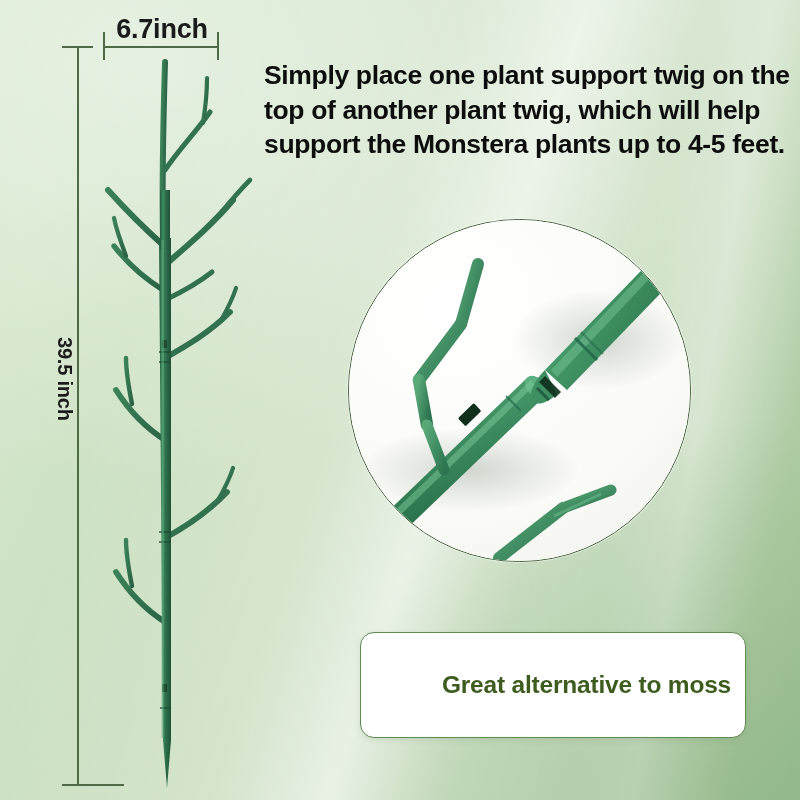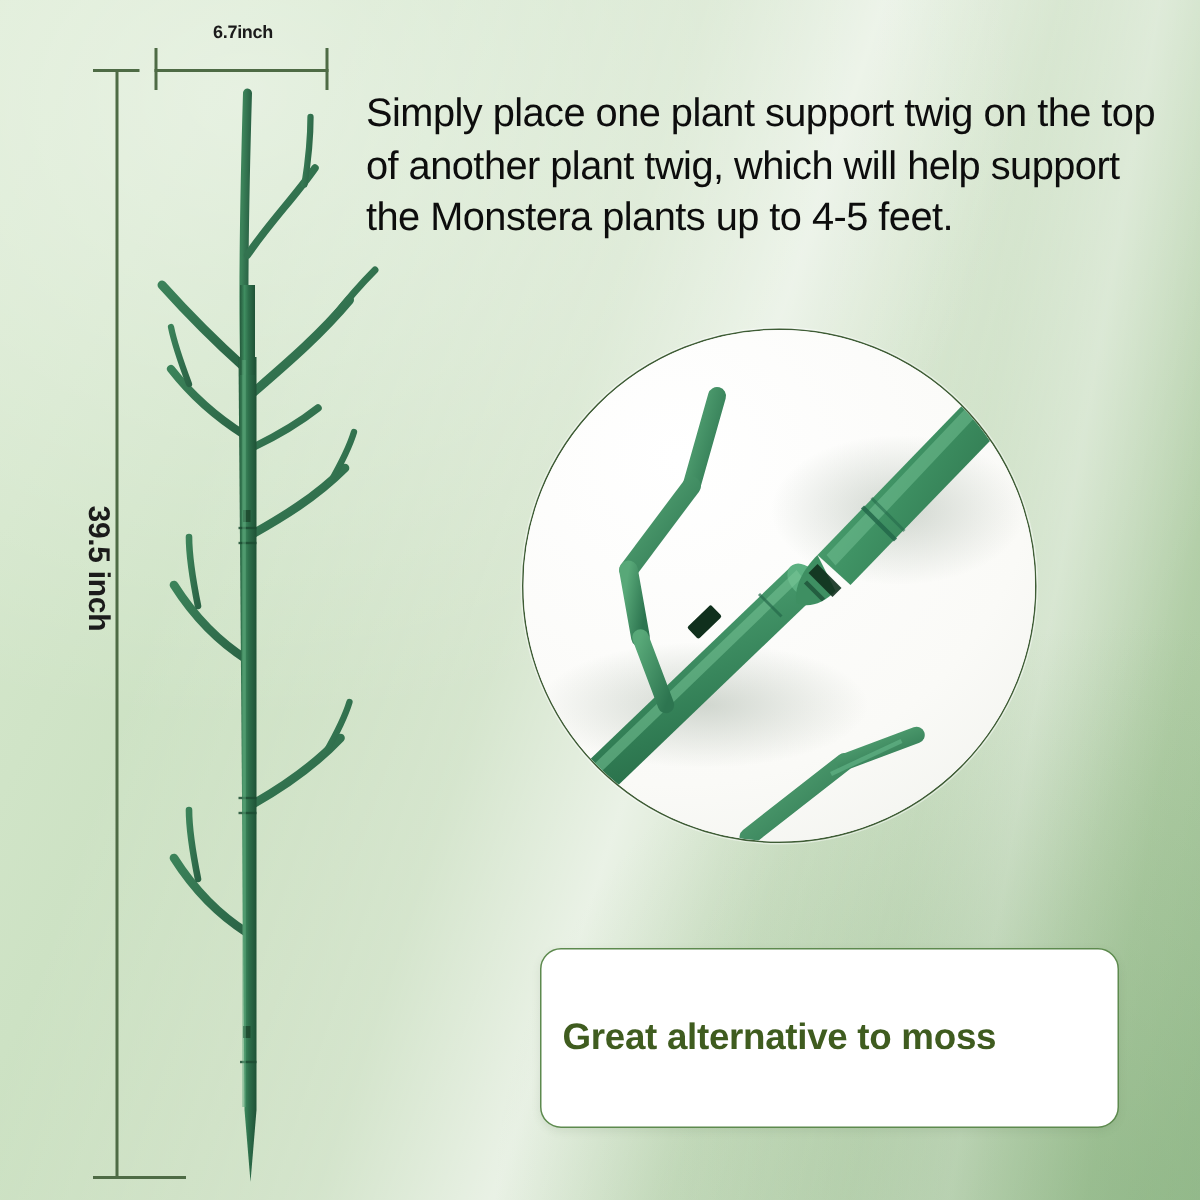--- a/index.html
+++ b/index.html
@@ -75,21 +75,21 @@
   #dim-h-line  { left: 103px; top: 46px;  width: 116px; height: 2px; }
   #dim-h-cap-l { left: 103px; top: 32px;  width: 2px;  height: 28px; }
   #dim-h-cap-r { left: 217px; top: 32px;  width: 2px;  height: 28px; }
 
   #dim-h-label {
     position: absolute;
     left: 103px;
     top: 14px;
     width: 118px;
     text-align: center;
-    font-size: 12px;
+    font-size: 27px;
     font-weight: bold;
     color: #1b1b1b;
     letter-spacing: -0.2px;
     white-space: nowrap;
   }
 
   #dim-v-label {
     position: absolute;
     left: 36px;
     top: 337px;
@@ -98,25 +98,25 @@
     color: #1b1b1b;
     white-space: nowrap;
     transform: rotate(90deg);
     transform-origin: 20px 20px;
     letter-spacing: -0.2px;
   }
 
   
   #headline {
     position: absolute;
-    left: 244px;
+    left: 264px;
     top: 58px;
     width: 532px;
     font-size: 26.5px;
-    font-weight: normal;
+    font-weight: bold;
     line-height: 1.31;
     color: #0d0d0d;
     letter-spacing: -0.35px;
   }
 
   
   #twig-illustration {
     position: absolute;
     left: 70px;
     top: 40px;
@@ -144,27 +144,27 @@
       radial-gradient(120% 110% at 30% 25%, #ffffff 0%, #fafaf7 58%, #eceee8 100%);
   }
   #detail-inset svg { position: absolute; inset: 0; }
 
   
   #callout-box {
     position: absolute;
     left: 360px;
     top: 632px;
     width: 386px;
-    height: 120px;
+    height: 106px;
     background: #ffffff;
     border: 1.8px solid #5d8a4e;
     border-radius: 14px;
     display: flex;
     align-items: center;
-    justify-content: flex-start;
+    justify-content: flex-end;
     box-shadow: 0 2px 6px rgba(80,110,70,0.12);
   }
   #callout-text {
     text-align: center;
     font-size: 24.5px;
     font-weight: bold;
     line-height: 1.22;
     color: #3f5c1f;
     letter-spacing: -0.2px;
     padding: 0 14px;

